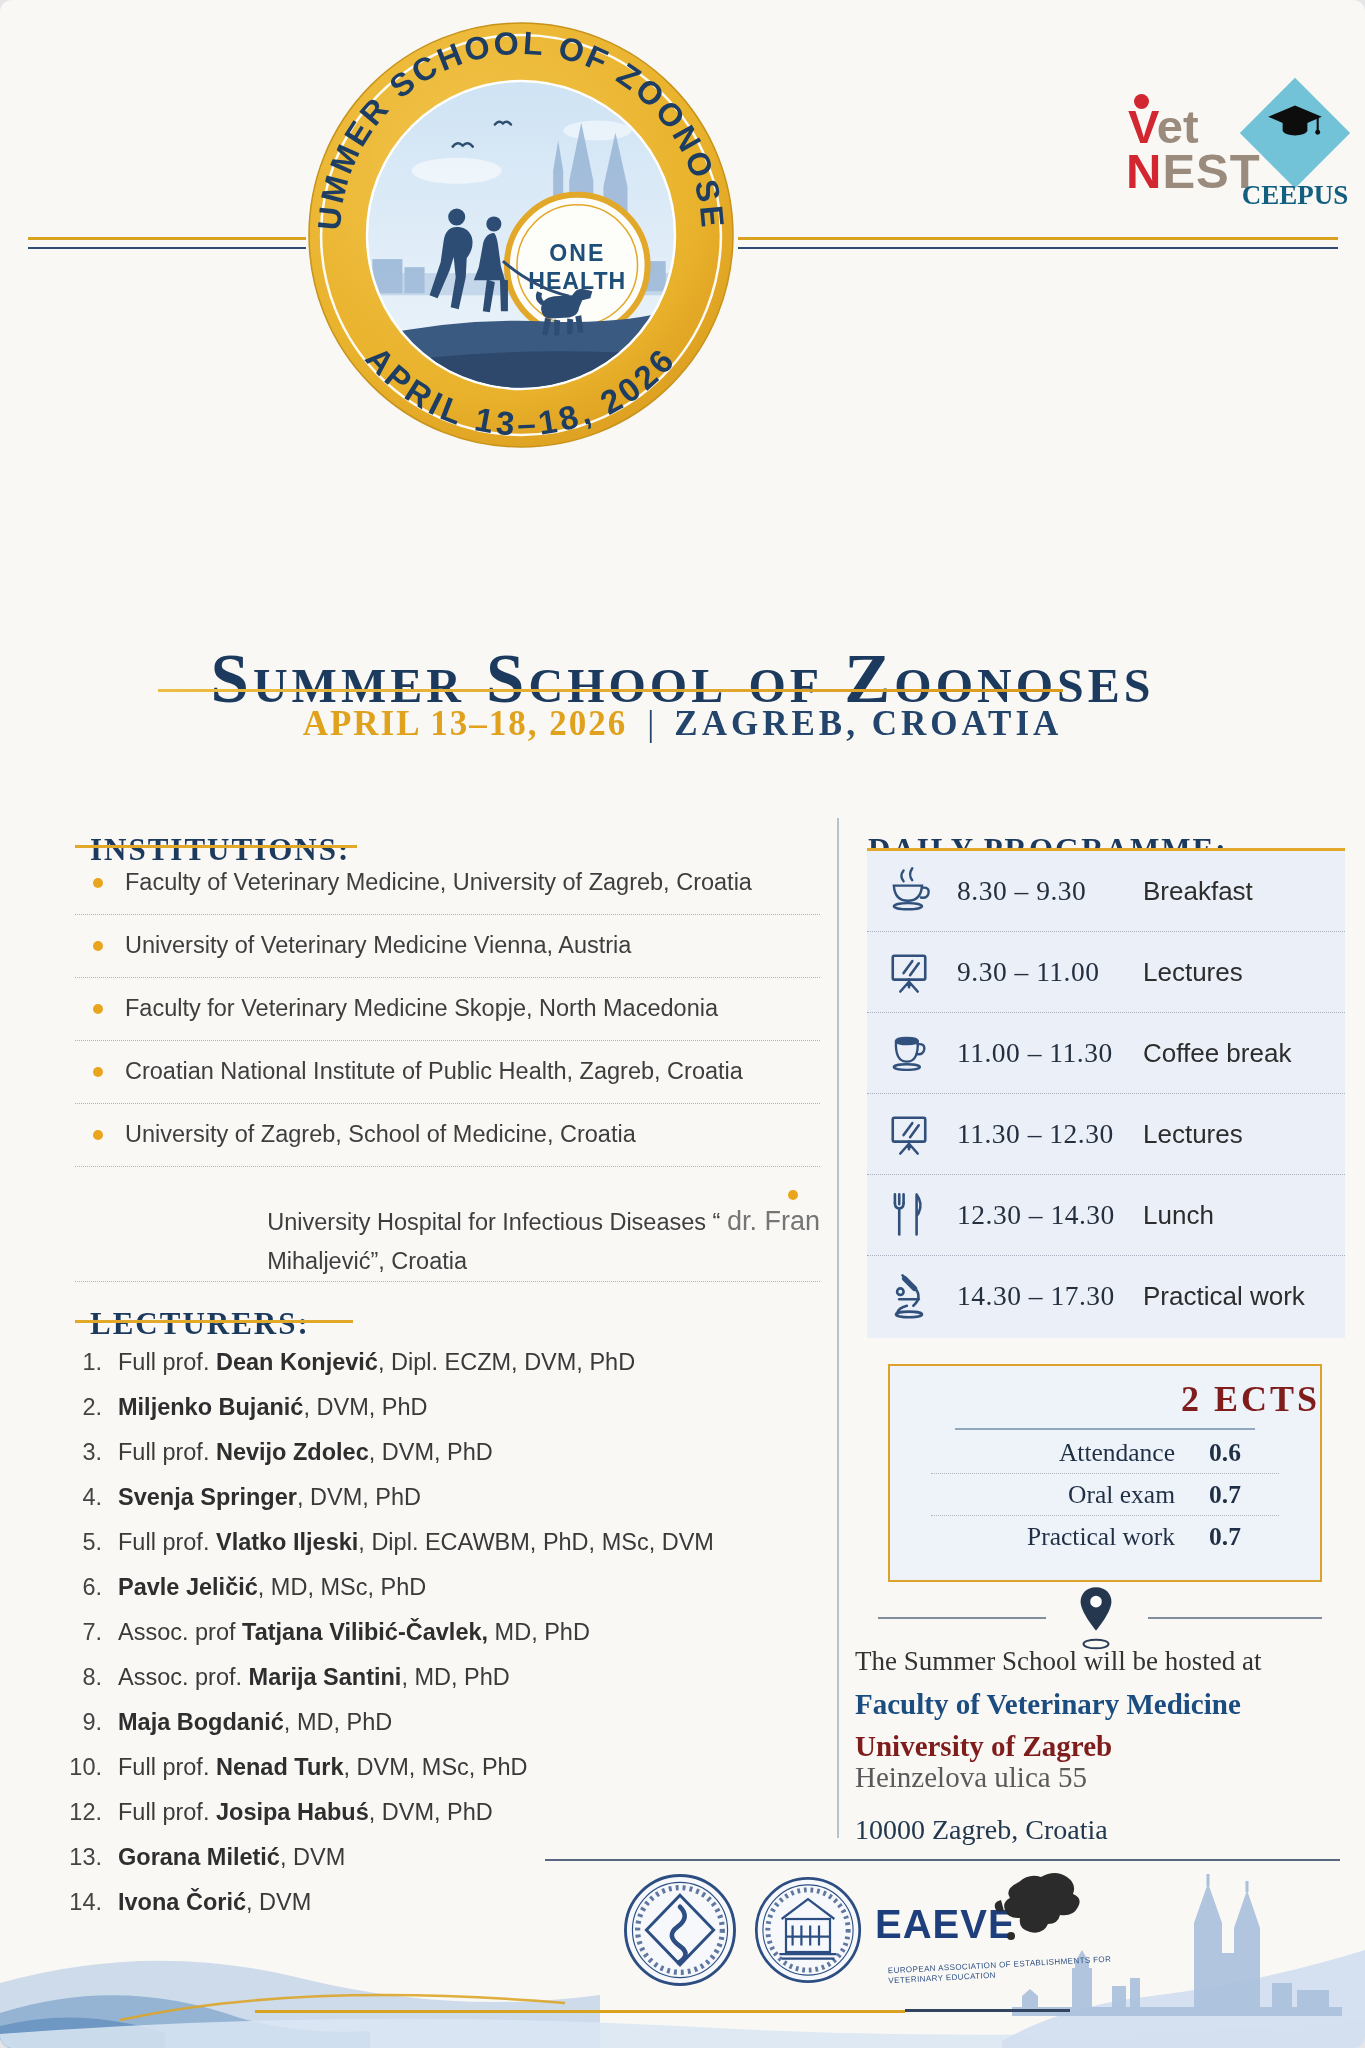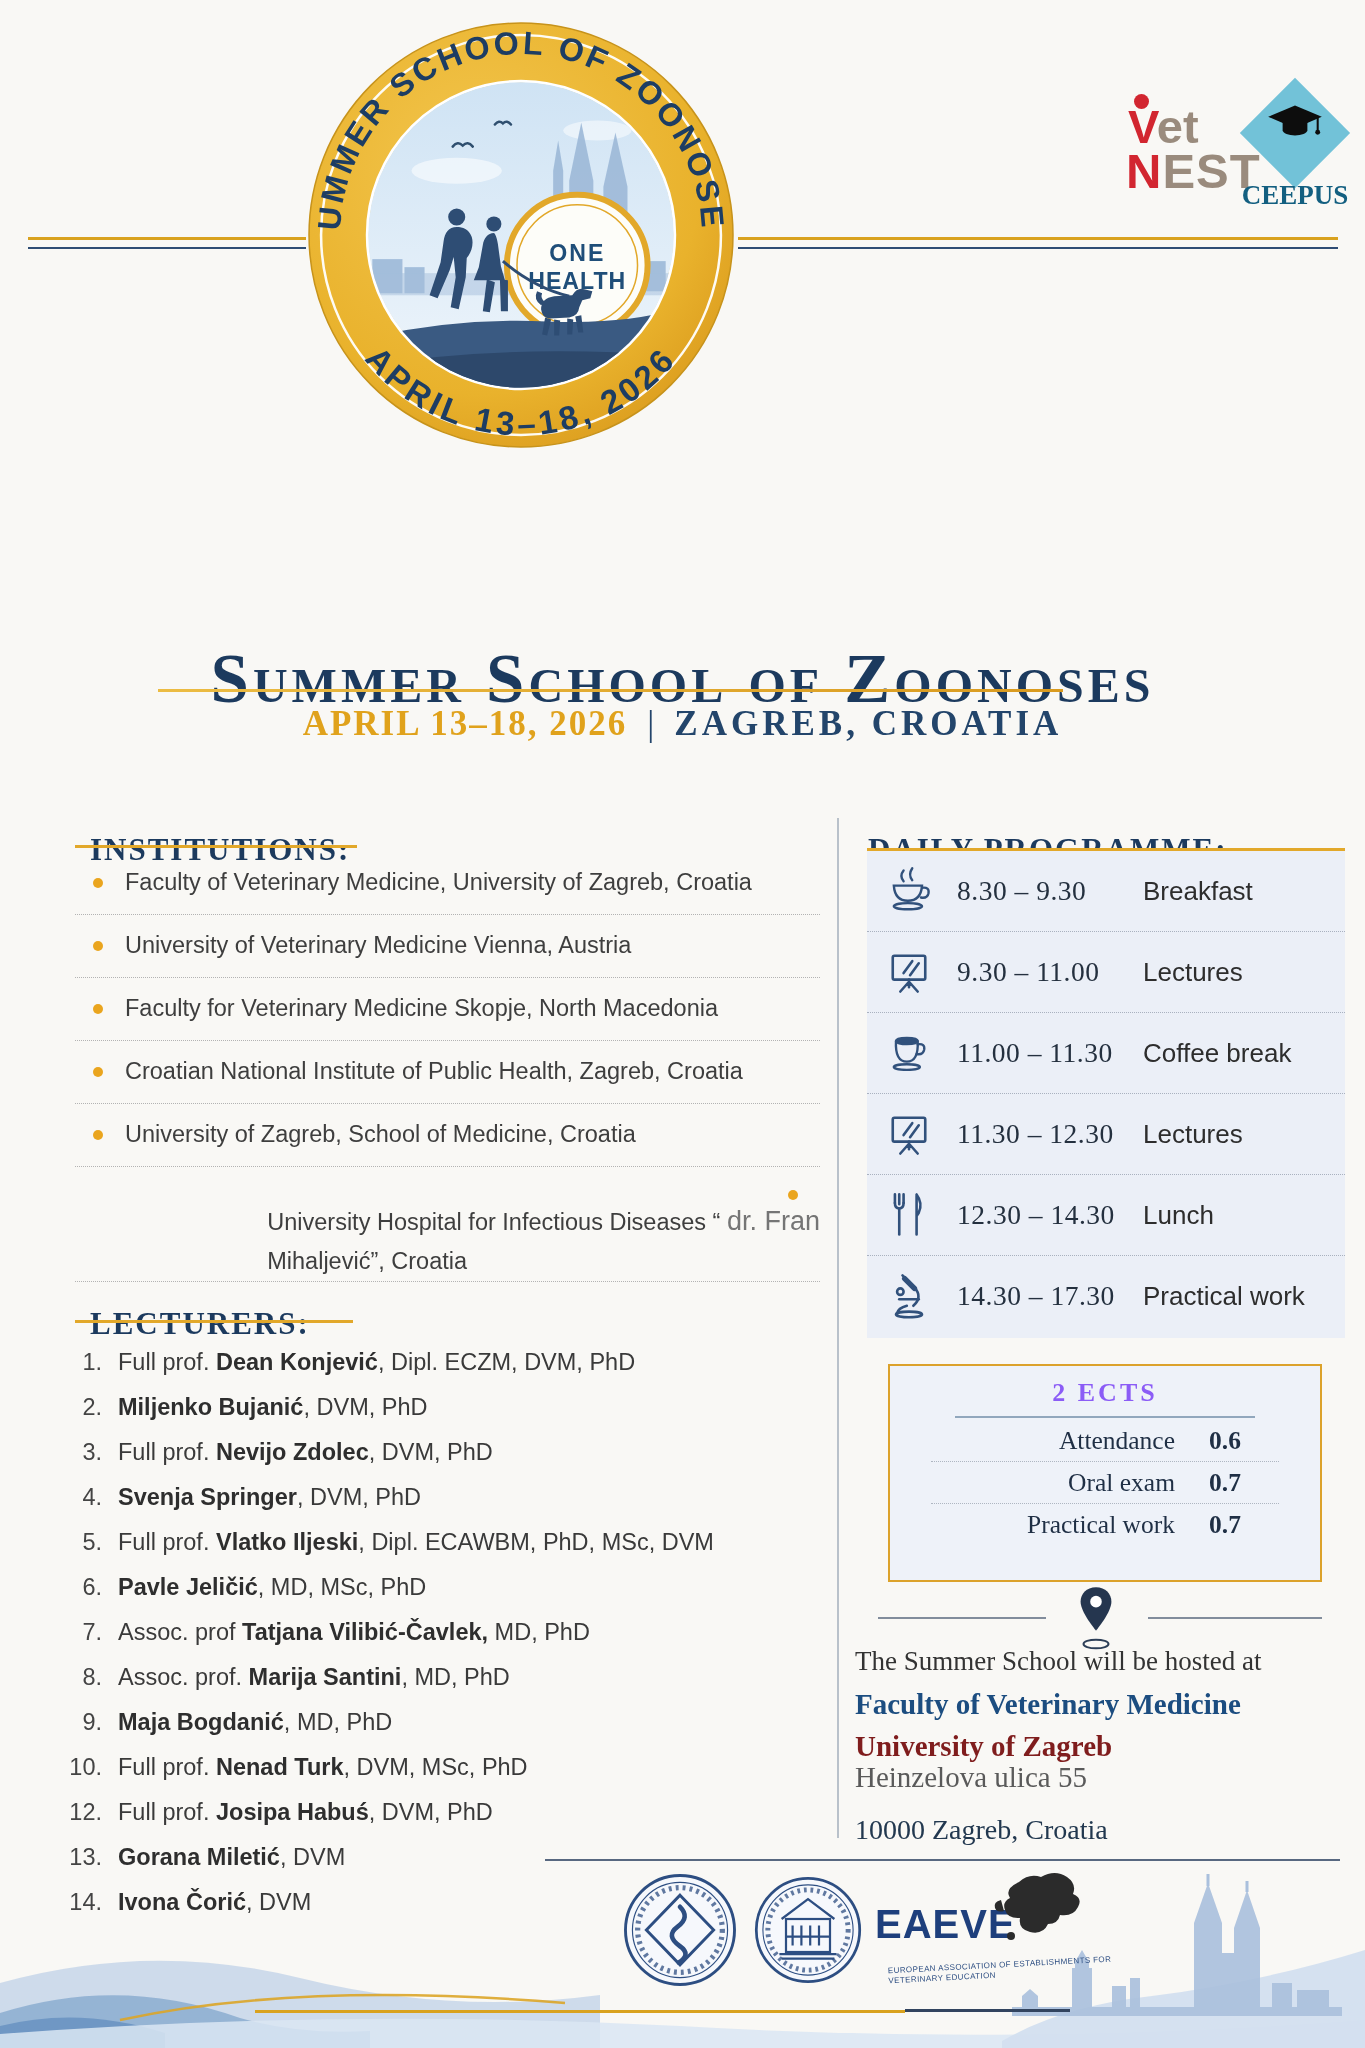--- a/index.html
+++ b/index.html
@@ -1,17 +1,17 @@
 <!DOCTYPE html>
 <html><head>
 <meta charset="utf-8">
 <style>
   html,body{margin:0;padding:0;background:#e6e6e6;}
   .page{position:relative;width:1365px;height:2048px;background:#f9f8f5;overflow:hidden;
-        font-family:"Liberation Sans",sans-serif;}
+        font-family:"Liberation Sans",sans-serif;border-radius:12px;}
   .layer{position:absolute;}
 
   
   .hline{position:absolute;height:3px;background:#d9a21f;}
   .hline.navy{height:2px;background:#2f4d74;}
 
   
   .vetnest{position:absolute;left:1122px;top:92px;width:130px;height:130px;line-height:.88;}
   .vn-dot{position:absolute;left:12px;top:2px;width:15px;height:15px;border-radius:50%;background:#d22630;}
   .vn-l1{position:absolute;left:6px;top:14px;font-weight:700;font-size:47px;color:#9a8b7d;}
@@ -68,22 +68,22 @@
   .prog-row{height:80px;display:flex;align-items:center;padding-left:16px;border-bottom:1px dotted #a9b1bf;}
   .prog-row:last-child{border-bottom:none;}
   .prog-icon{width:52px;height:52px;flex:0 0 52px;}
   .prog-time{font-family:"Liberation Serif",serif;font-size:27.5px;color:#24303f;width:186px;
       margin-left:22px;letter-spacing:.5px;white-space:nowrap;}
   .prog-label{font-size:26px;color:#2d2d2d;}
 
   
   .ects-box{position:absolute;left:888px;top:1364px;width:434px;height:218px;
       border:2.5px solid #dca22b;background:#eef2f9;box-sizing:border-box;}
-  .ects-title{margin-top:12px;text-align:center;font-family:"Liberation Serif",serif;
-      font-weight:700;font-size:26px;color:#8b5cf6;letter-spacing:3px;}
+  .ects-title{margin-top:12px;text-align:right;font-family:"Liberation Serif",serif;
+      font-weight:700;font-size:36px;color:#7f1d1d;letter-spacing:3px;}
   .ects-rule{width:300px;height:2px;background:#91a7bd;margin:8px auto 2px;}
   .ects-row{display:flex;align-items:baseline;width:348px;margin:0 auto;padding:6px 0 5px;
       border-bottom:1px dotted #aeb6c2;font-family:"Liberation Serif",serif;font-size:25.5px;color:#1f2f45;}
   .ects-row:last-child{border-bottom:none;}
   .ects-label{flex:1;text-align:right;padding-right:34px;}
   .ects-value{width:70px;font-weight:700;}
 
   
   .venue-line{position:absolute;top:1617px;height:2px;background:#828d9c;}
   .pin{position:absolute;left:1070px;top:1582px;width:52px;height:72px;}

